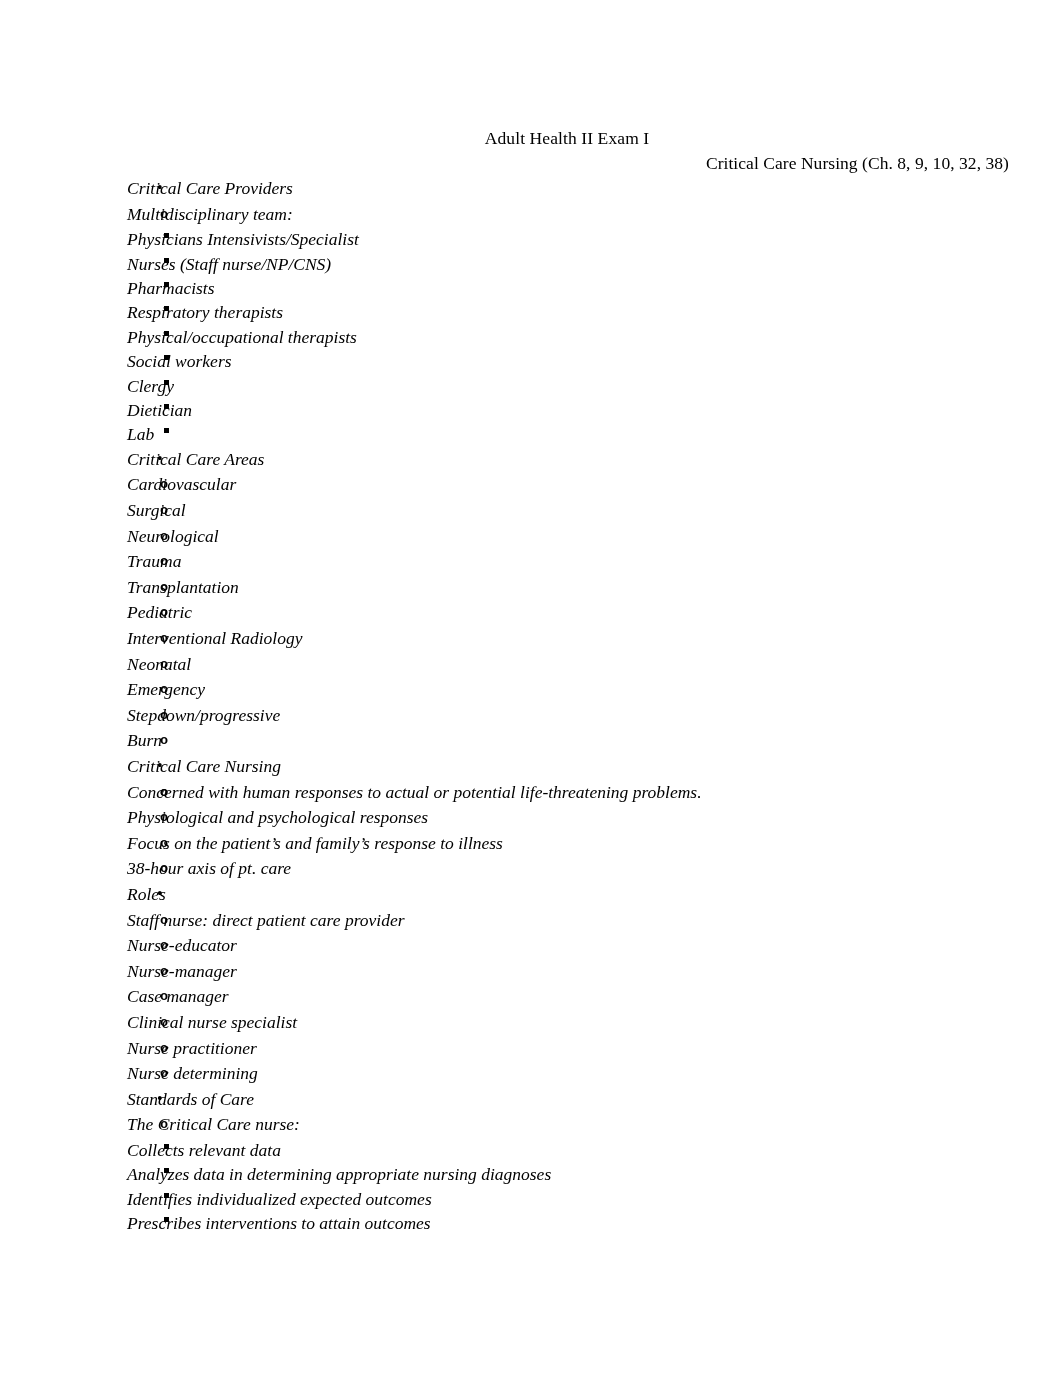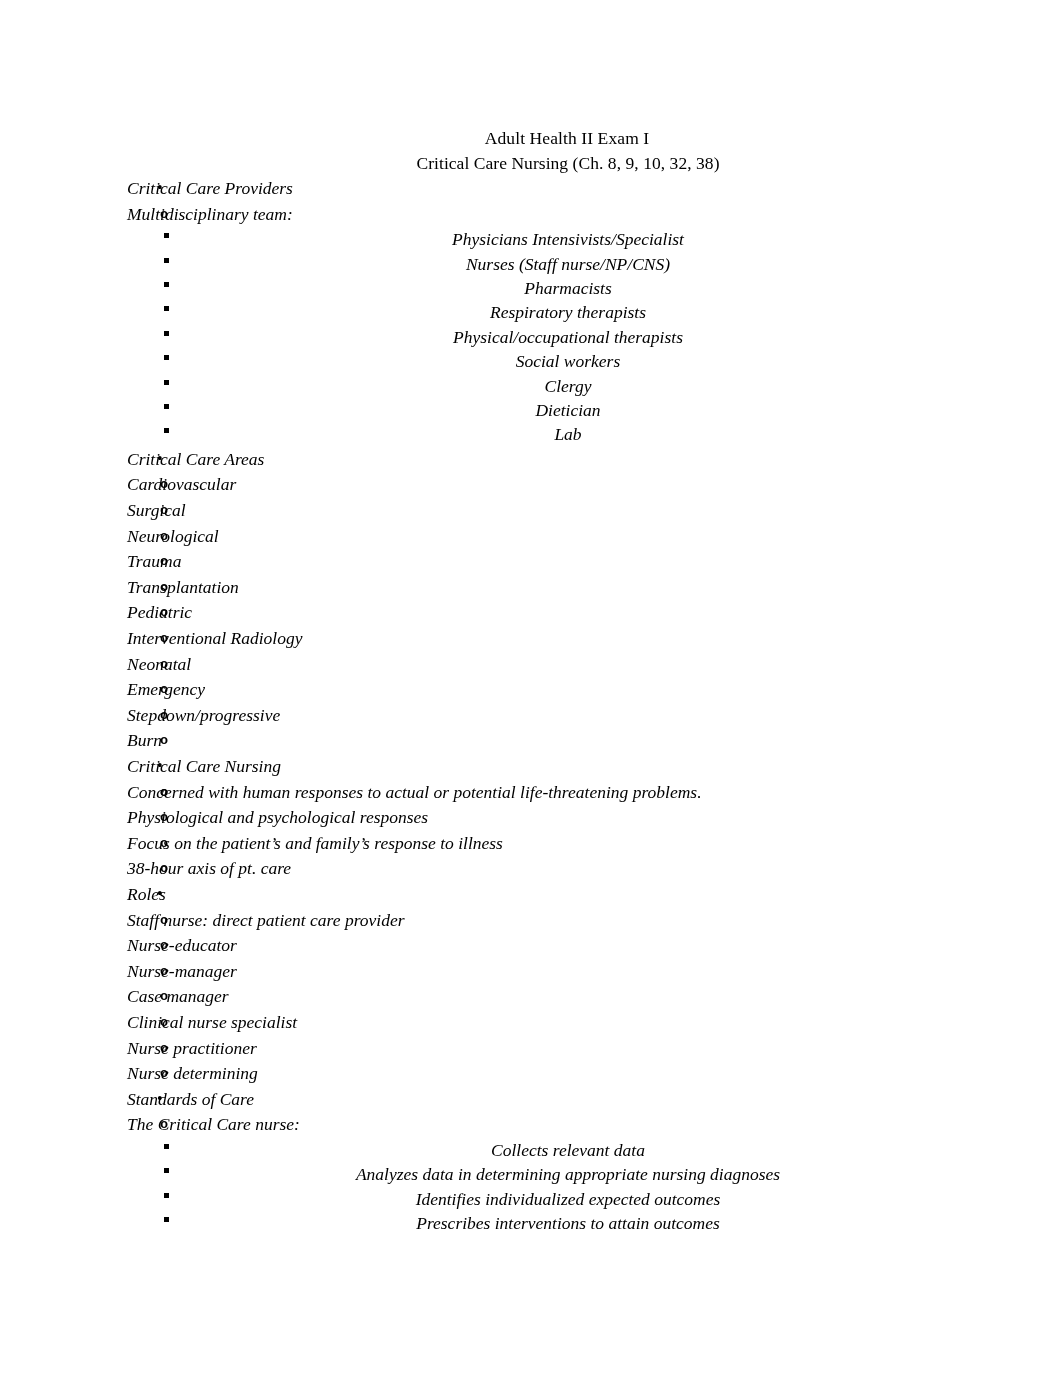--- a/index.html
+++ b/index.html
@@ -26,21 +26,21 @@
   .doc-title {
     text-align: center;
     font-size: 17.5px;
     line-height: 22px;
     margin: 0 0 2px 0;
     letter-spacing: 0.1px;
     
     padding-right: 2px;
   }
   .doc-subtitle {
-    text-align: center;
+    text-align: right;
     font-size: 17.5px;
     line-height: 25px;
     margin: 0;
     letter-spacing: 0.05px;
   }
   ul.outline {
     list-style: none;
     margin: 0;
     padding: 0;
   }
@@ -88,21 +88,20 @@
   .lvl3 {
     list-style: none;
     margin: 0;
     padding: 0;
   }
   .lvl3 > li {
     position: relative;
     font-size: 17.5px;
     line-height: 24.4px;
     padding-left: 63px;   
-    text-align: center;
   }
   .lvl3 > li > .marker {
     position: absolute;
     left: 37px;
     top: 6px;
     width: 5px;
     height: 5px;
     background: #000000;
     display: block;
   }

